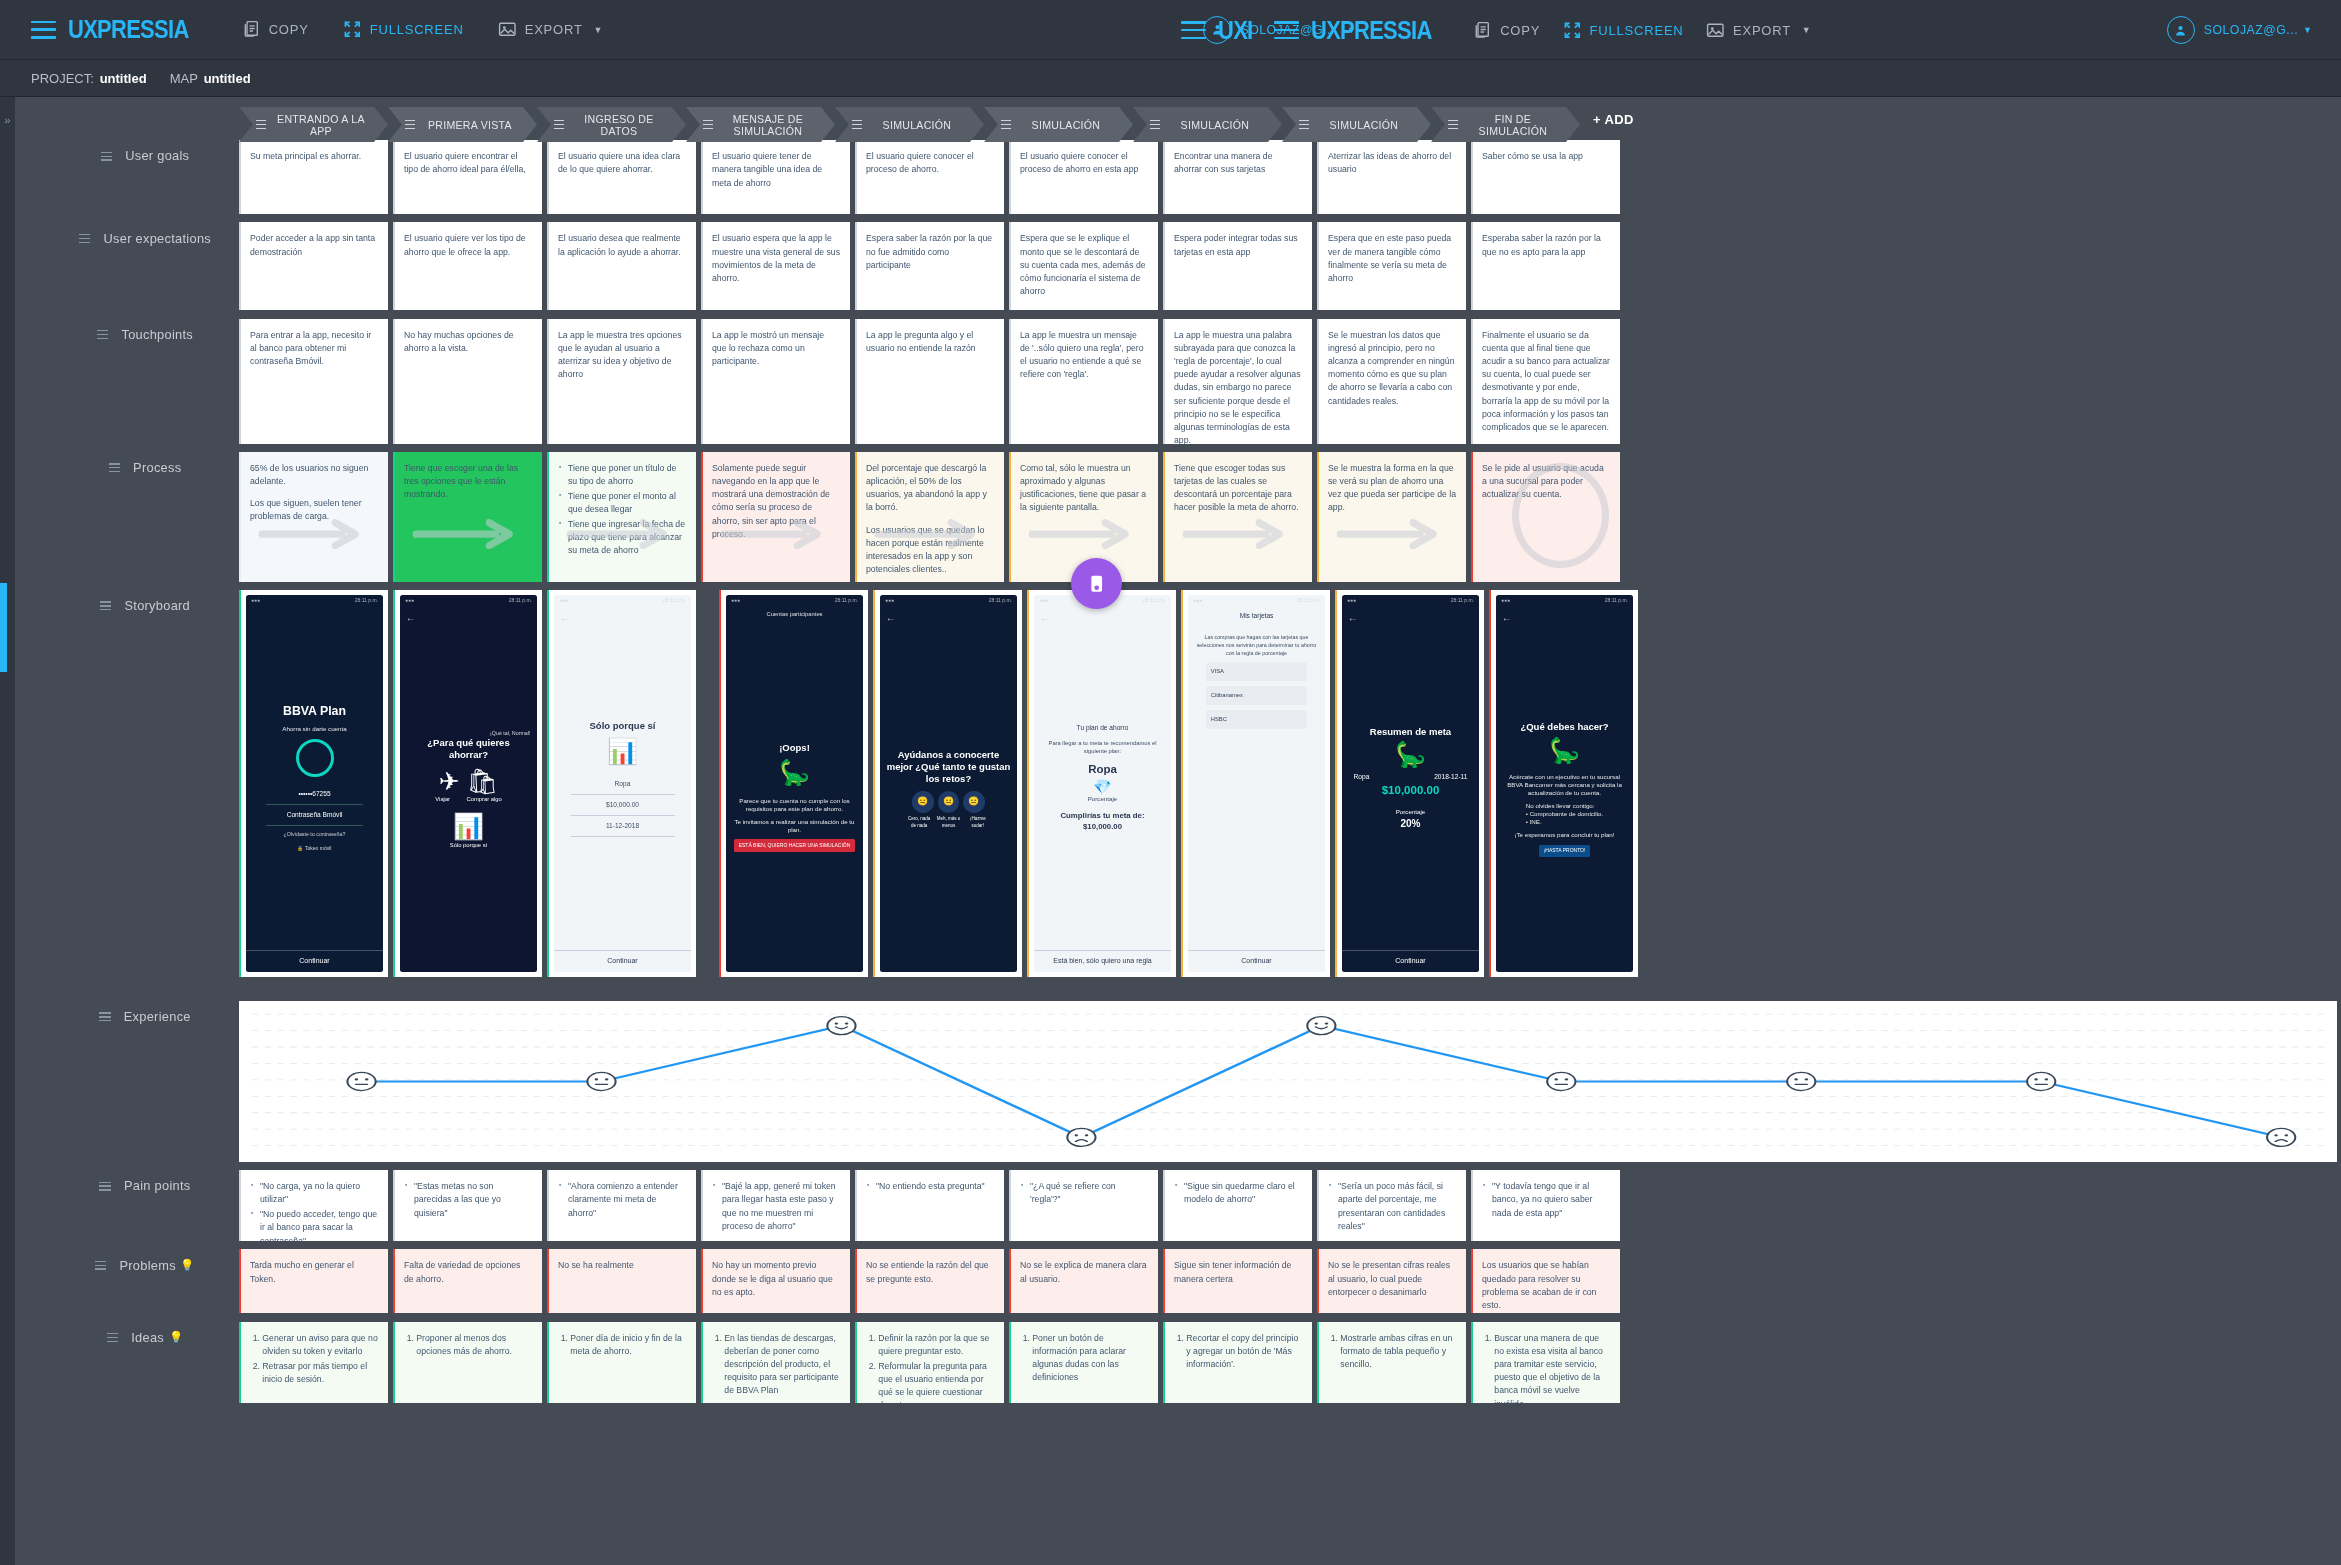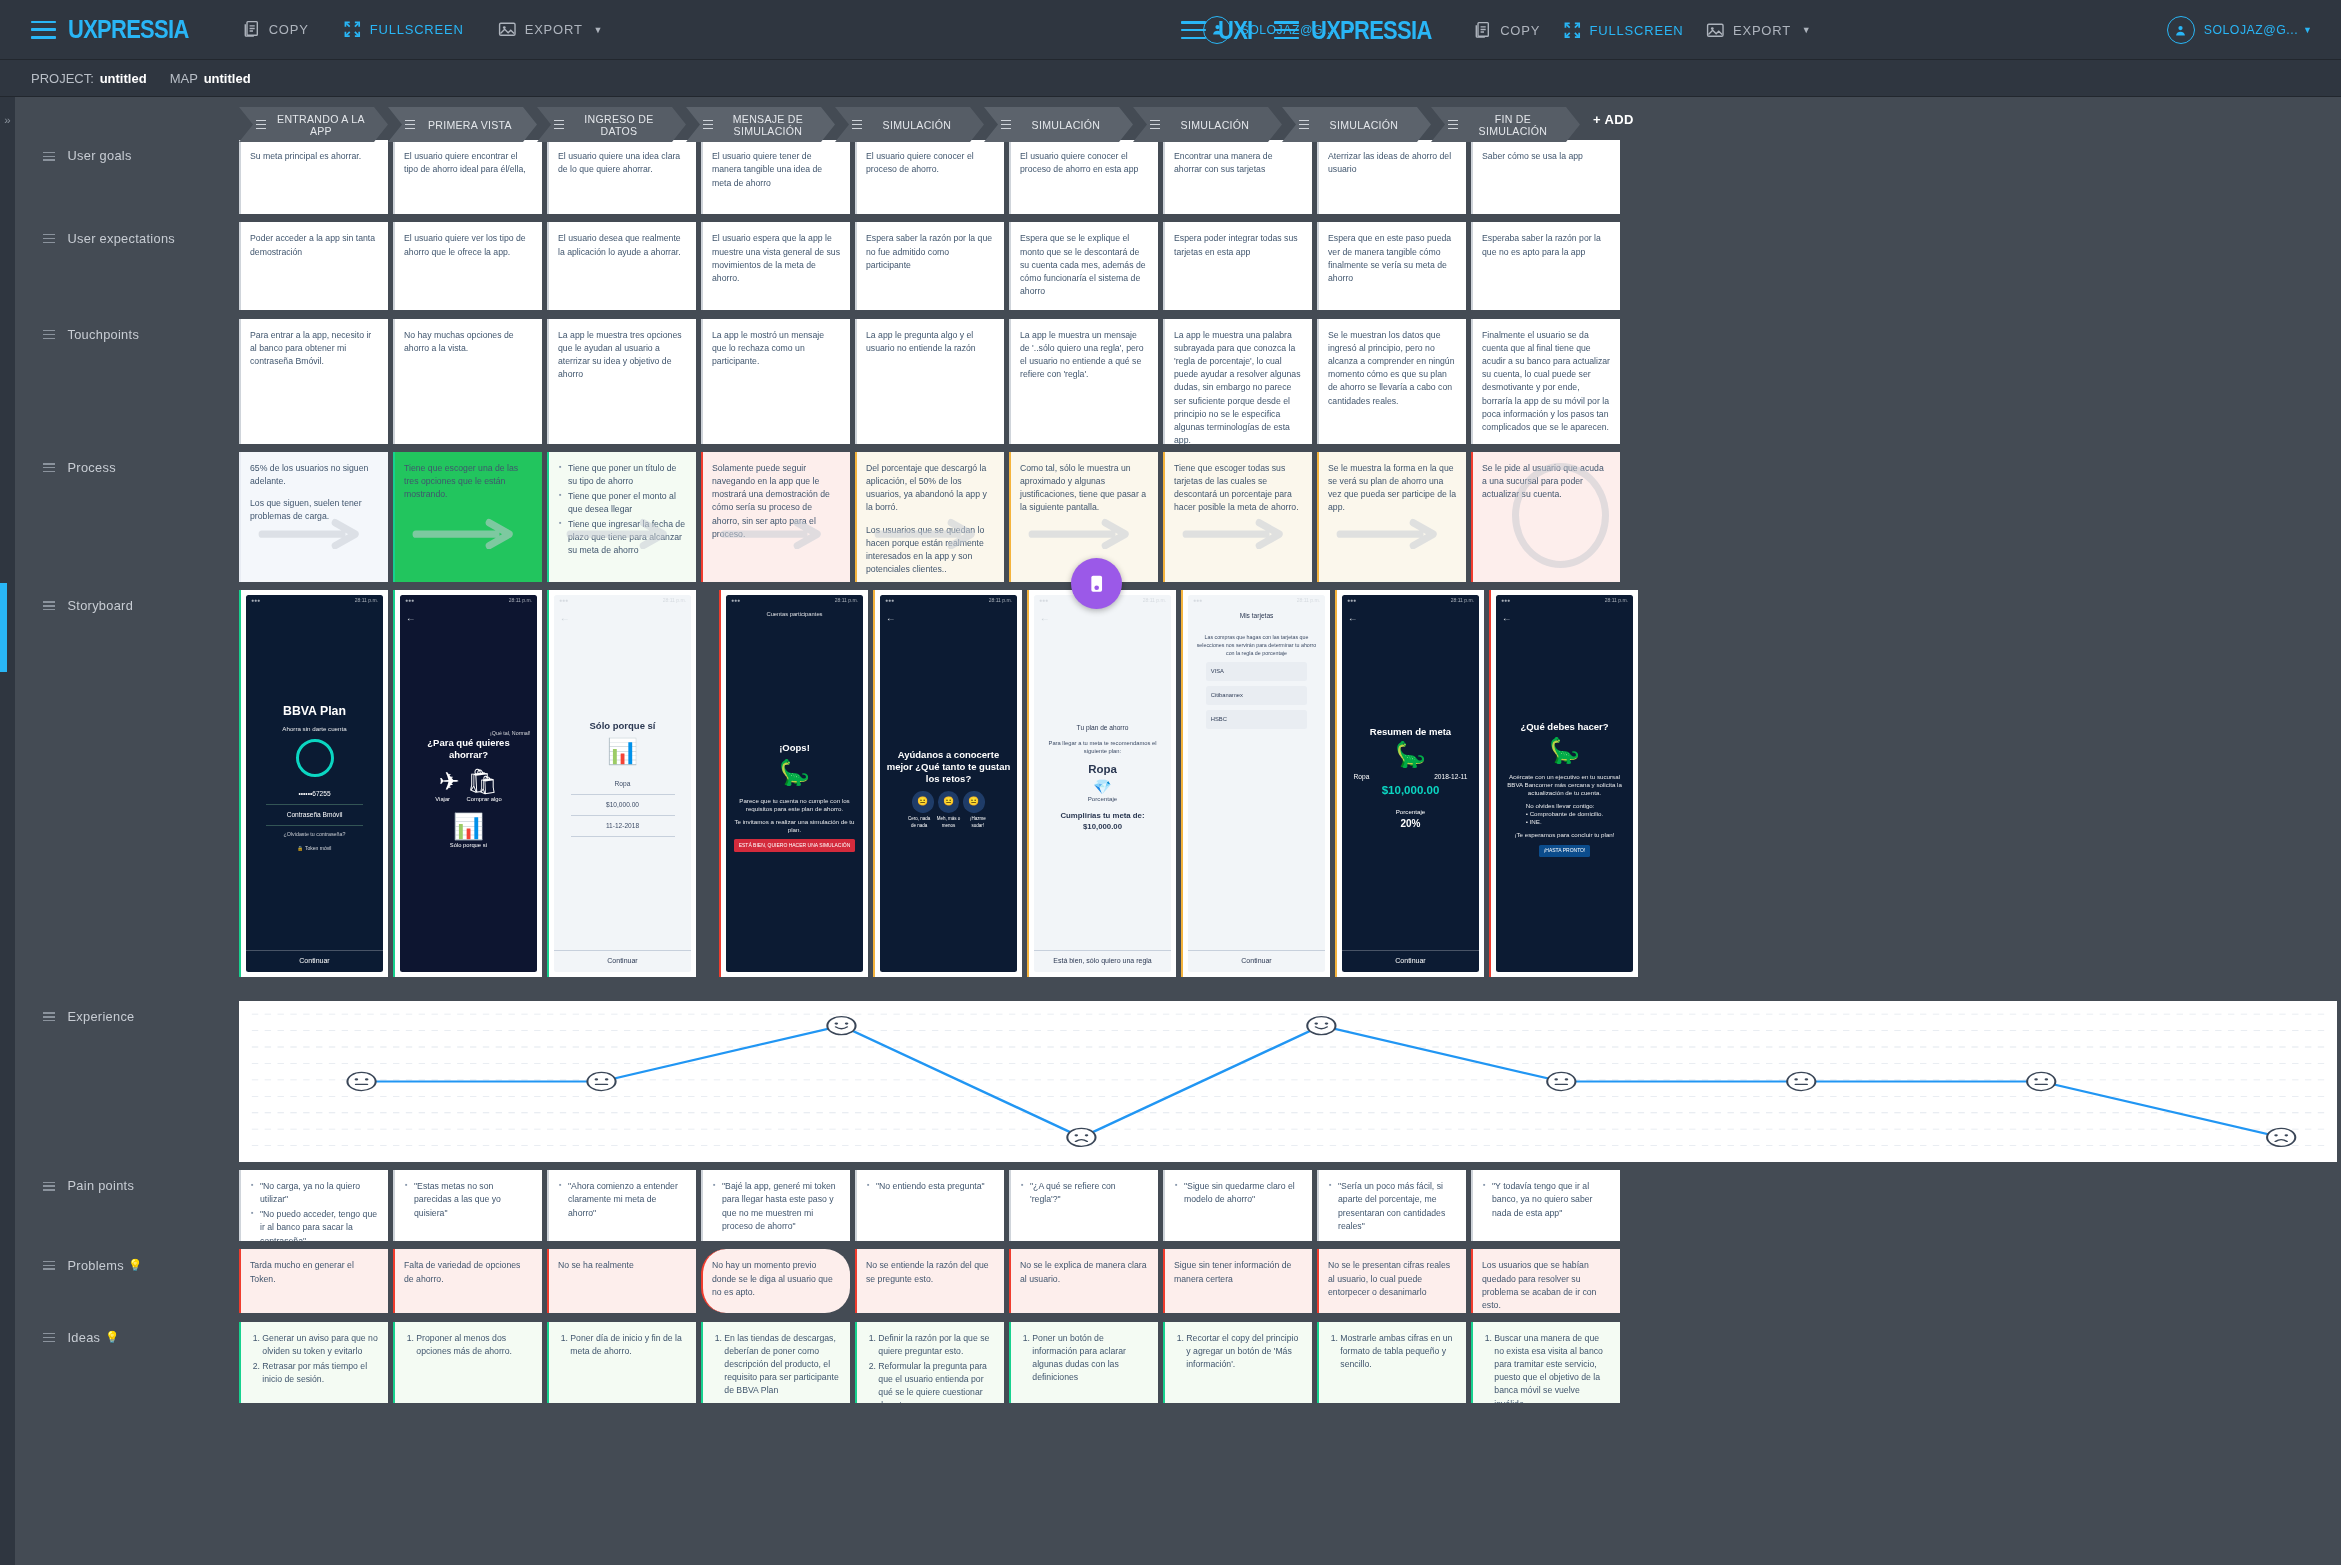--- a/index.html
+++ b/index.html
@@ -62,21 +62,21 @@
   .stage .dots i { height: 1.3px; background: #cfd4da; display: block; }
   .stage .stitle { position: relative; z-index: 2; flex: 1; text-align: center;
     color: #e4e7eb; font-size: 11.5px; letter-spacing: 0.3px; padding-right: 13px;
     font-family: "Liberation Sans Narrow","Liberation Sans", sans-serif; transform: scaleX(0.92); }
   .addstage { color: #ffffff; font-size: 13px; font-weight: bold; display: flex;
     align-items: center; padding-left: 13px; cursor: pointer; letter-spacing: 0.4px; }
 
   
   .row { display: flex; margin-top: 8.2px; }
   .rowlabel { width: 224px; flex: 0 0 224px; display: flex; align-items: flex-start;
-    padding-top: 8.2px; padding-left: 28px; gap: 13px; }
+    padding-top: 8.2px; padding-left: 36px; gap: 13px; justify-content: center; }
   .rowlabel .dots { display: flex; flex-direction: column; justify-content: space-between;
     width: 11.5px; height: 9px; margin-top: 3.3px; cursor: pointer; }
   .rowlabel .dots i { height: 1.3px; background: #8b939d; display: block; }
   .rowlabel .rname { color: #c8cdd4; font-size: 12.8px; letter-spacing: 0.3px; }
   .cells { display: flex; flex: 1; }
   .cell { width: 149px; flex: 0 0 149px; margin-right: 5px; background: #ffffff;
     border-left: 2.5px solid #cfd4da; padding: 10px 10px 10px 9px;
     font-size: 8.7px; line-height: 1.52; color: #41566e; overflow: hidden; }
   .cell p { margin: 0; }
   .cell p + p { margin-top: 9px; }
@@ -880,21 +880,21 @@
       <div class="cells" id="cells-prob">
           <div class="cell" style="background: rgb(253, 238, 236); border-left-color: rgb(240, 60, 46);">
             <p>Tarda mucho en generar el Token.</p>
           </div>
           <div class="cell" style="background: rgb(253, 238, 236); border-left-color: rgb(240, 60, 46);">
             <p>Falta de variedad de opciones de ahorro.</p>
           </div>
           <div class="cell" style="background: rgb(253, 238, 236); border-left-color: rgb(240, 60, 46);">
             <p>No se ha realmente</p>
           </div>
-          <div class="cell" style="background: rgb(253, 238, 236); border-left-color: rgb(240, 60, 46); border-radius: 25px;">
+          <div class="cell" style="background: rgb(253, 238, 236); border-left-color: rgb(240, 60, 46);">
             <p>No hay un momento previo donde se le diga al usuario que no es apto.</p>
           </div>
           <div class="cell" style="background: rgb(253, 238, 236); border-left-color: rgb(240, 60, 46);">
             <p>No se entiende la razón del que se pregunte esto.</p>
           </div>
           <div class="cell" style="background: rgb(253, 238, 236); border-left-color: rgb(240, 60, 46);">
             <p>No se le explica de manera clara al usuario.</p>
           </div>
           <div class="cell" style="background: rgb(253, 238, 236); border-left-color: rgb(240, 60, 46);">
             <p>Sigue sin tener información de manera certera</p>

